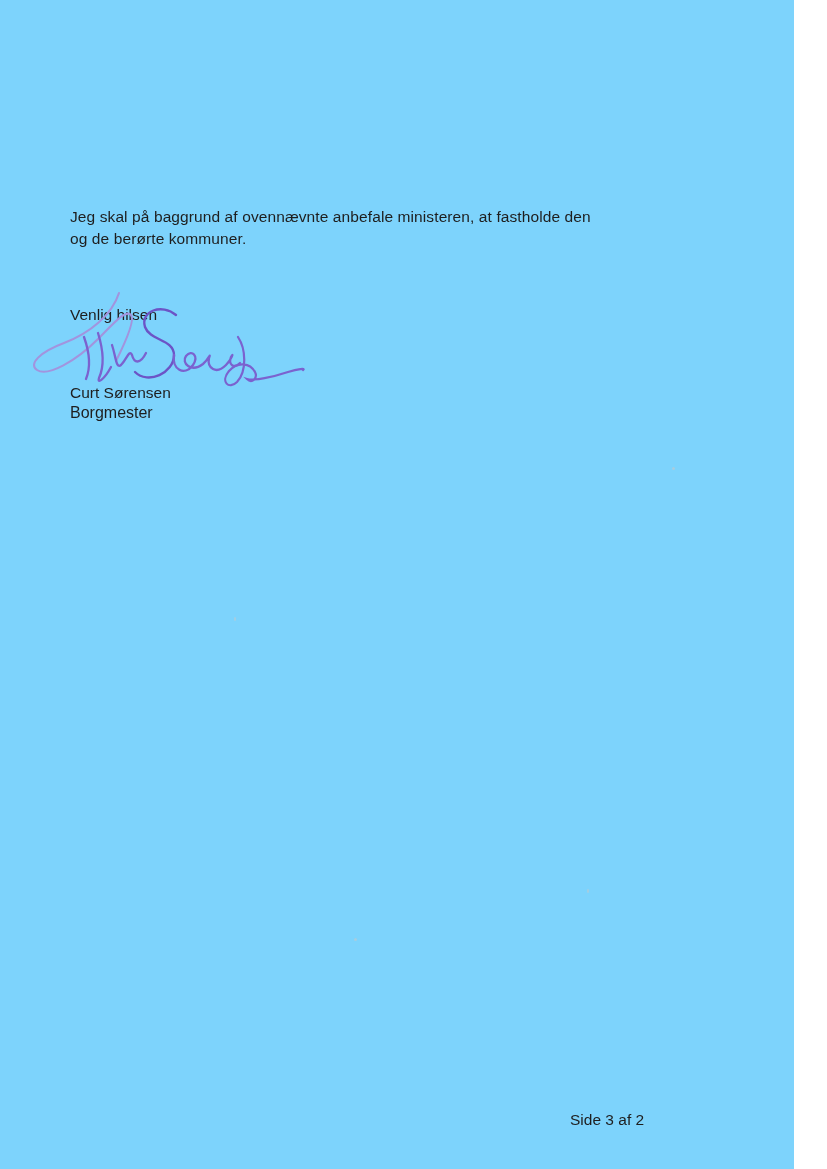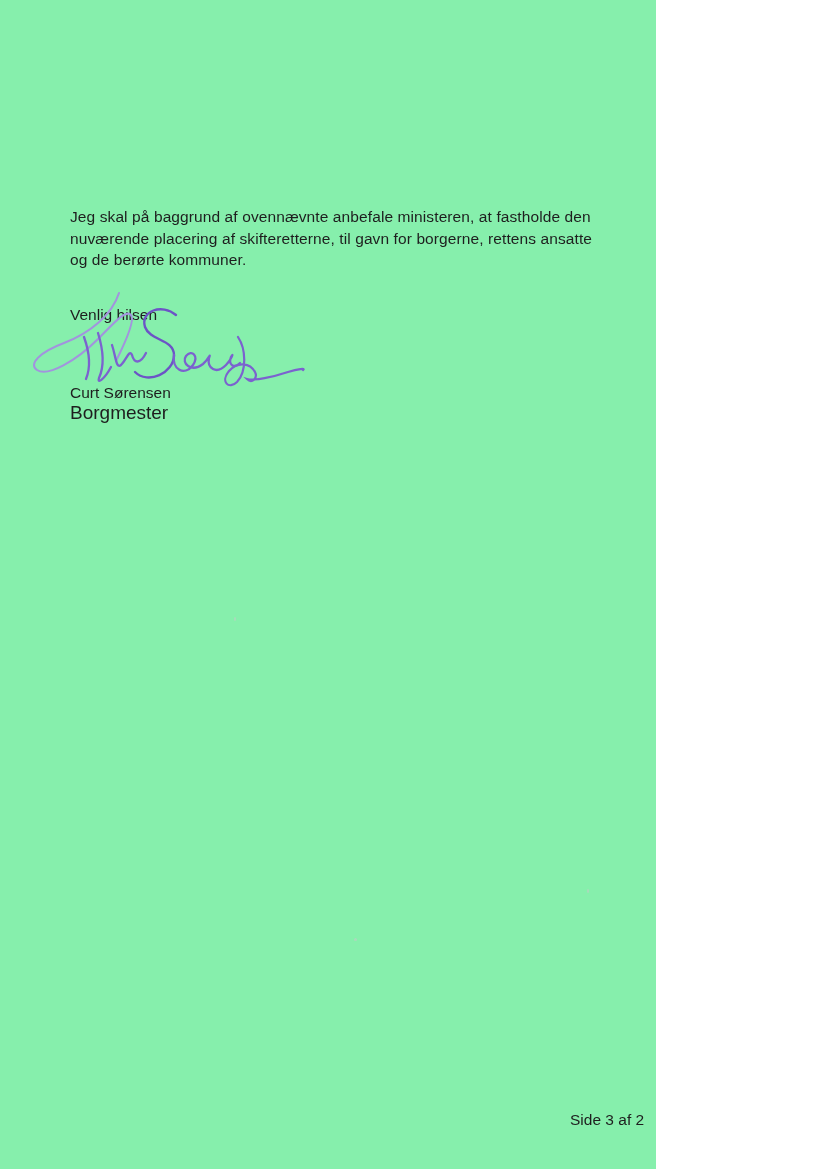--- a/index.html
+++ b/index.html
@@ -2,23 +2,23 @@
 <html><head>
 <meta charset="utf-8">
 <style>
   html, body {
     margin: 0;
     padding: 0;
     background: #ffffff;
   }
   .page {
     position: relative;
-    width: 656px;
+    width: 794px;
     height: 1169px;
-    background: #86efac;
+    background: #7dd3fc;
     overflow: hidden;
     font-family: "Liberation Sans", sans-serif;
     color: #1e1e1e;
   }
   .scan-edge-line {
     position: absolute;
     left: 812px;
     top: 0;
     width: 2px;
     height: 1169px;
@@ -58,21 +58,21 @@
     top: 383px;
     font-size: 15.5px;
     line-height: 20px;
     white-space: nowrap;
     text-align: center;
   }
   .signer-title {
     position: absolute;
     left: 70px;
     top: 403px;
-    font-size: 19px;
+    font-size: 16px;
     line-height: 20px;
     white-space: nowrap;
   }
   .page-footer {
     position: absolute;
     left: 570px;
     top: 1110px;
     font-size: 15.5px;
     line-height: 20px;
     white-space: nowrap;
@@ -90,21 +90,20 @@
   .speck-3 { left: 587px; top: 889px; width: 2px; height: 4px; }
   .speck-4 { left: 354px; top: 938px; }
 </style>
 </head>
 <body>
 
 <div class="page">
 
   <div class="body-paragraph">
     <span class="line">Jeg skal på baggrund af ovennævnte anbefale ministeren, at fastholde den</span>
-    <span class="line">nuværende placering af skifteretterne, til gavn for borgerne, rettens ansatte</span>
     <span class="line">og de berørte kommuner.</span>
   </div>
 
   <div class="salutation">Venlig hilsen</div>
 
   <svg class="signature-svg" viewBox="0 0 285 102" fill="none" xmlns="http://www.w3.org/2000/svg">
 
     <path d="M 91 4 C 84 26, 62 44, 36 54 C 12 63, 0 75, 9 81 C 20 88, 48 72, 70 50 C 86 34, 98 20, 103 26 C 107 31, 98 52, 88 72" stroke="#a294de" stroke-width="2.1" stroke-linecap="round"></path>
 
     <path d="M 56 48 C 61 62, 63 78, 58 90" stroke="#7b62cf" stroke-width="2.3" stroke-linecap="round"></path>

